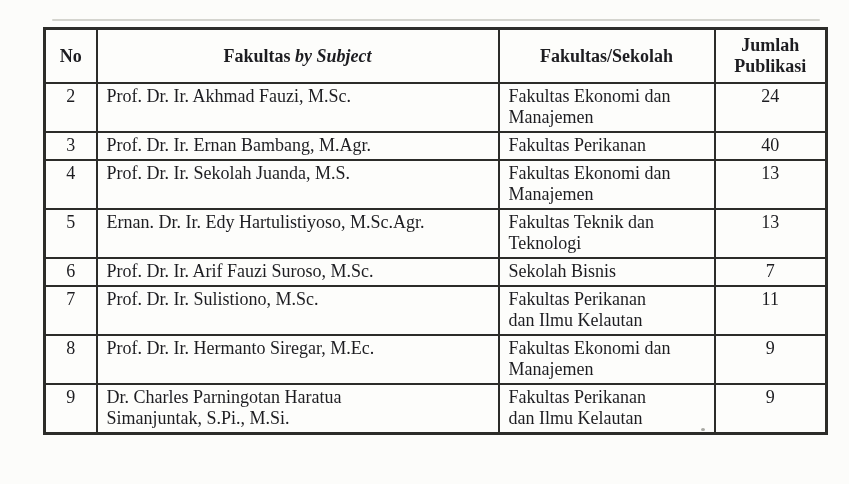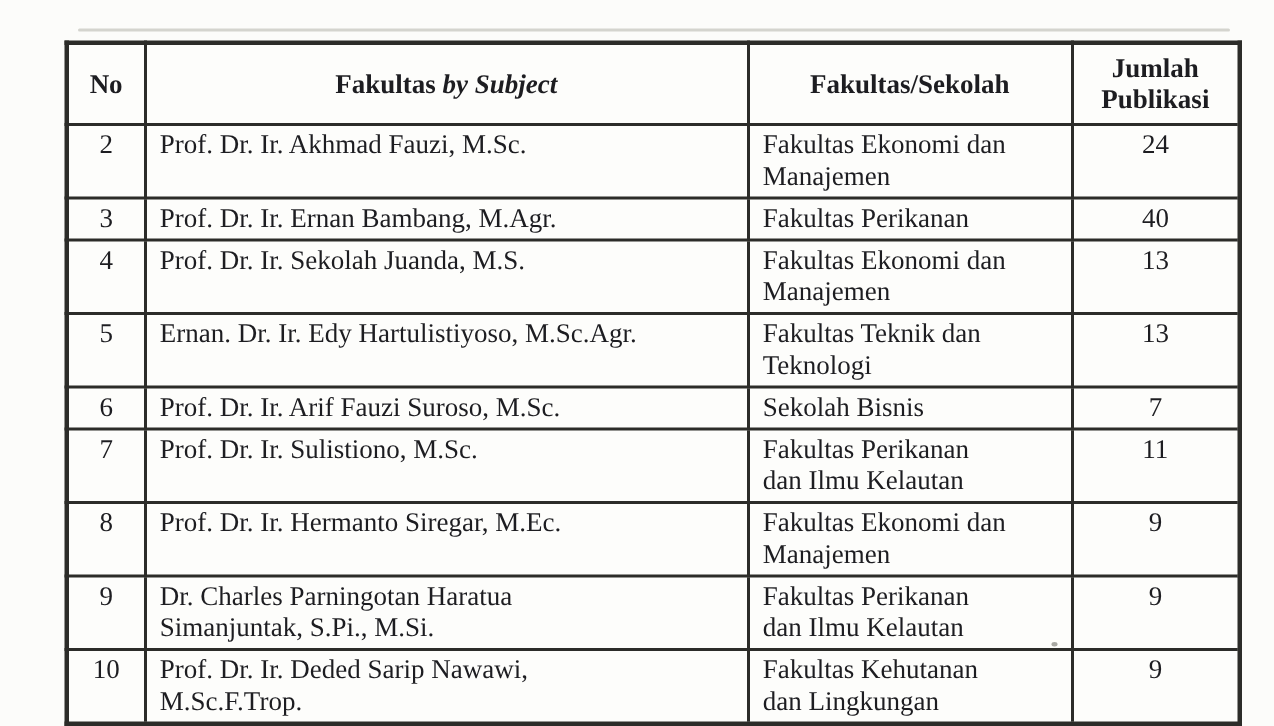--- a/index.html
+++ b/index.html
@@ -159,26 +159,18 @@
 
   <tr>
     <td class="c-no">9</td>
     <td class="c-name">Dr. Charles Parningotan Haratua
 Simanjuntak, S.Pi., M.Si.</td>
     <td class="c-fac">Fakultas Perikanan
 dan Ilmu Kelautan</td>
     <td class="c-cnt">9</td>
   </tr>
 
-  <tr>
-    <td class="c-no">10</td>
-    <td class="c-name">Prof. Dr. Ir. Deded Sarip Nawawi,
-M.Sc.F.Trop.</td>
-    <td class="c-fac">Fakultas Kehutanan
-dan Lingkungan</td>
-    <td class="c-cnt">9</td>
-  </tr>
 </tbody>
   </table>
 
   <div class="scan-speck"></div>
 
 </div>
 
 </body></html>

